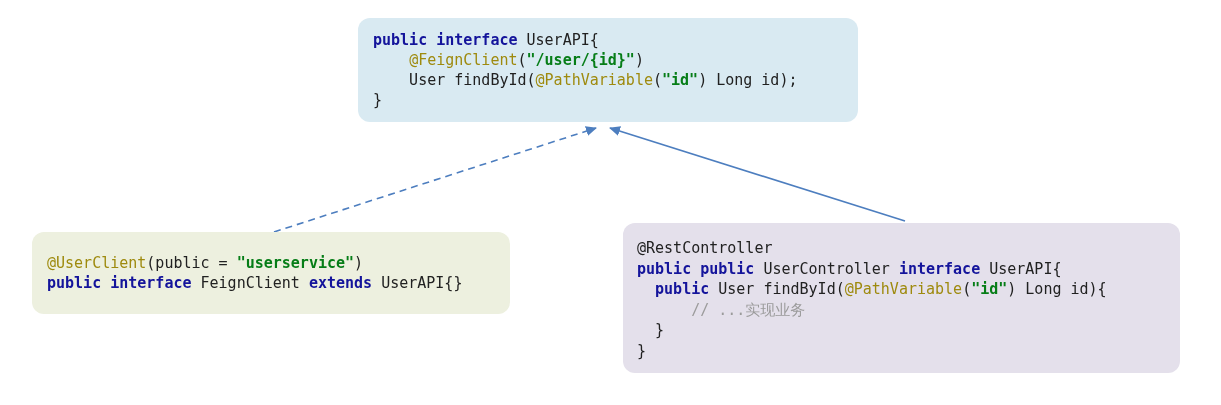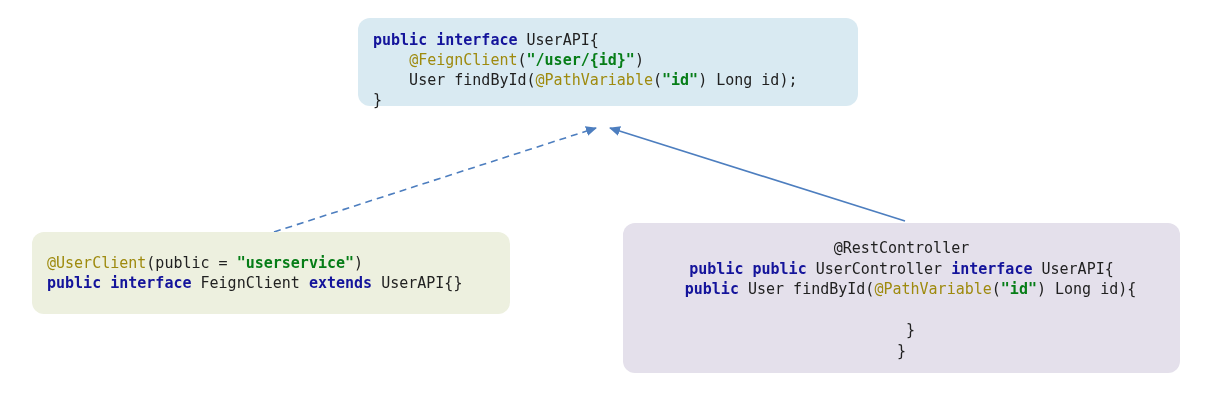--- a/index.html
+++ b/index.html
@@ -35,37 +35,36 @@
   .arrows .arrowhead-shape { fill: var(--arrow); }
   .code-box {
     position: absolute;
     border-radius: 12px;
     font-size: 15px;
     line-height: 20px;
   }
   .code-line { white-space: pre; }
   .box-top {
     left: 358px; top: 18px;
-    width: 500px; height: 88px;
+    width: 500px; height: 104px;
     background: var(--box-top-bg);
     padding: 12px 15px;
   }
   .box-left {
     left: 32px; top: 232px;
     width: 478px; height: 82px;
     background: var(--box-left-bg);
     padding: 21px 15px;
   }
   .box-right {
     left: 623px; top: 223px;
     width: 557px; height: 150px;
     background: var(--box-right-bg);
     padding: 15px 14px;
     line-height: 20.5px;
-    text-align: center;
   }
   .tok-kw { color: var(--keyword); font-weight: bold; }
   .tok-ann { color: var(--annotation); }
   .tok-str { color: var(--string); font-weight: bold; }
   .tok-plain { color: var(--plain); }
   .tok-comment { color: var(--comment); }
 </style>
 </head>
 <body>
 
@@ -90,18 +89,18 @@
 
   <div class="code-box box-left">
       <div class="code-line"><span class="tok-ann">@UserClient</span><span class="tok-plain">(public = </span><span class="tok-str">"userservice"</span><span class="tok-plain">)</span></div>
       <div class="code-line"><span class="tok-kw">public interface</span><span class="tok-plain"> FeignClient </span><span class="tok-kw">extends</span><span class="tok-plain"> UserAPI{}</span></div>
     </div>
 
   <div class="code-box box-right">
       <div class="code-line"><span class="tok-plain">@RestController</span></div>
       <div class="code-line"><span class="tok-kw">public public</span><span class="tok-plain"> UserController </span><span class="tok-kw">interface</span><span class="tok-plain"> UserAPI{</span></div>
       <div class="code-line"><span class="tok-plain">  </span><span class="tok-kw">public</span><span class="tok-plain"> User findById(</span><span class="tok-ann">@PathVariable</span><span class="tok-plain">(</span><span class="tok-str">"id"</span><span class="tok-plain">) Long id){</span></div>
-      <div class="code-line"><span class="tok-plain">      </span></div>
+      <div class="code-line"><span class="tok-plain">      </span><span class="tok-comment">// ...实现业务</span></div>
       <div class="code-line"><span class="tok-plain">  }</span></div>
       <div class="code-line"><span class="tok-plain">}</span></div>
     </div>
 
 </div>
 
 </body></html>

